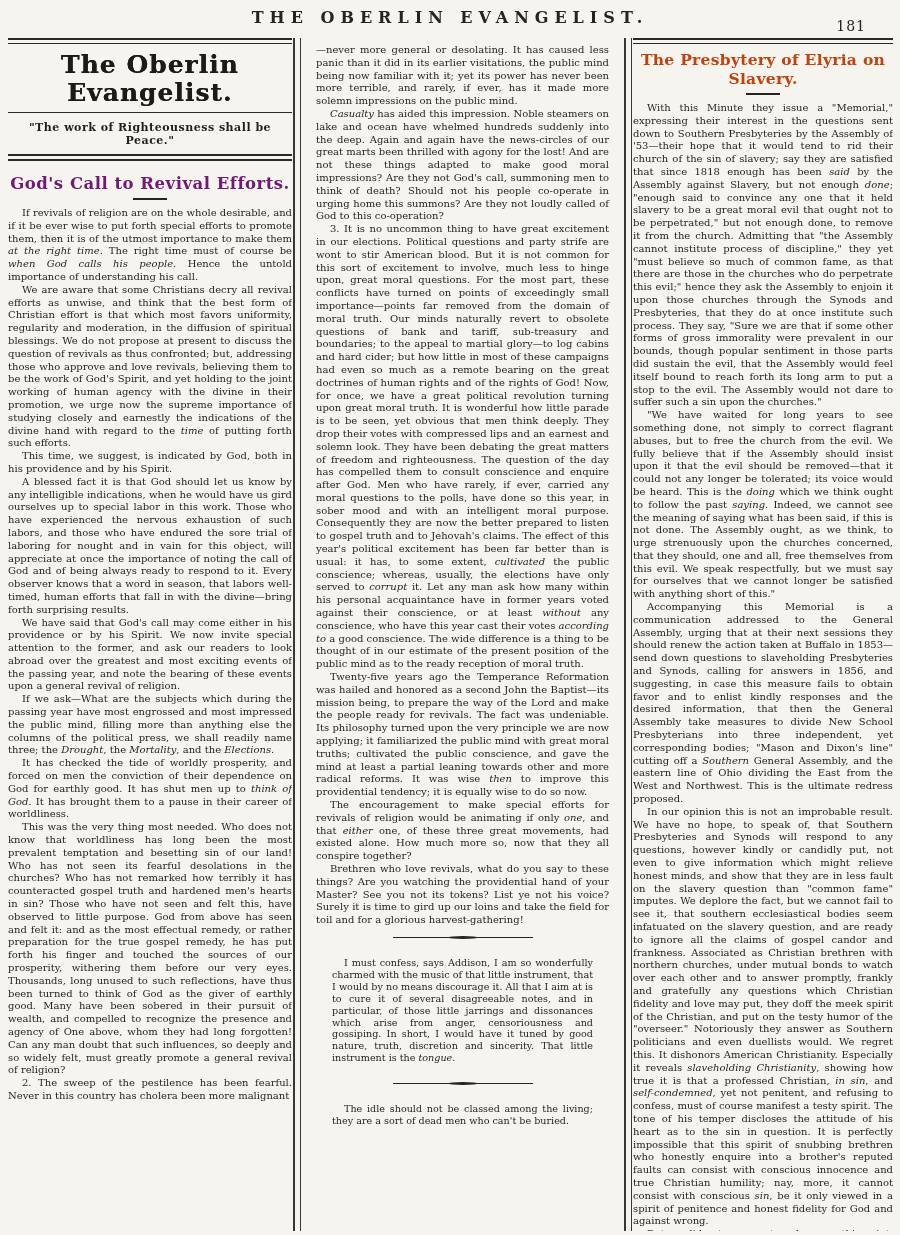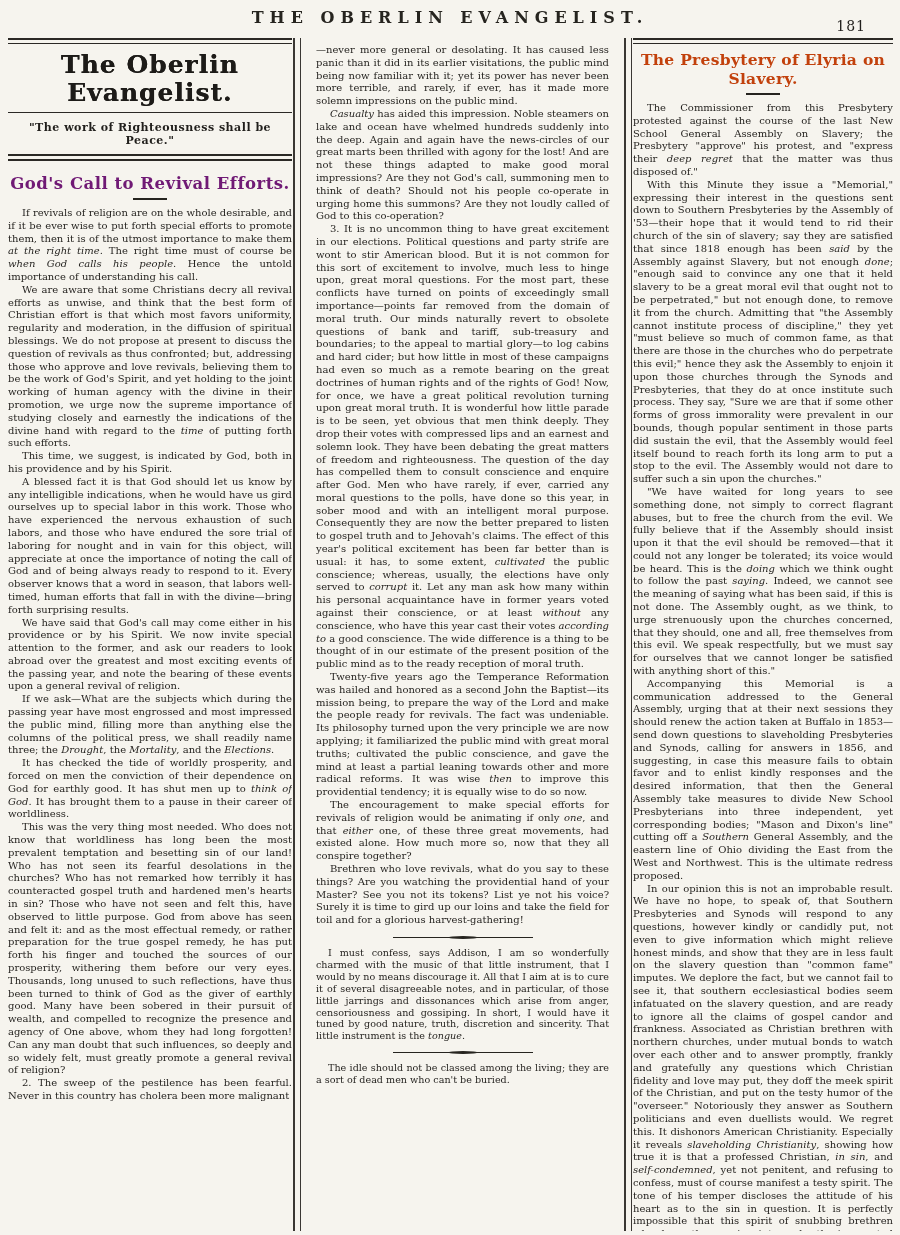--- a/index.html
+++ b/index.html
@@ -62,21 +62,21 @@
   }
   .art-title-sm{
     text-align:center;font-weight:700;font-size:15.5px;letter-spacing:0.3px;
     margin:6px 0 0;color:#c2410c;
   }
   
   .bodytext{font-size:10px;line-height:12.8px;text-align:justify;}
   .bodytext .para{margin:0;text-indent:14px;}
   .bodytext .para.flush{text-indent:0;}
   .filler{font-size:9.6px;line-height:11.9px;text-align:justify;}
-  .filler .para{margin:0;text-indent:12px;}
+  .filler .para{margin:16px;text-indent:12px;}
   .mid-top{margin-top:6px;}
   i{font-style:italic;}
 </style>
 </head>
 <body>
 
 <div class="page">
 
   <div class="paper-header">
     <div class="paper-title">THE OBERLIN EVANGELIST.</div>
@@ -131,21 +131,20 @@
       </div>
     </div>
 
     <div class="colsep"></div>
 
     <div class="col col-right">
       <div class="rule-double"></div>
       <h2 class="art-title-sm">The Presbytery of Elyria on Slavery.</h2>
       <div class="hr-short"></div>
       <div class="bodytext">
-          <p class="para">The Commissioner from this Presbytery protested against the course of the last New School General Assembly on Slavery; the Presbytery "approve" his protest, and "express their <i>deep regret</i> that the matter was thus disposed of."</p>
           <p class="para">With this Minute they issue a "Memorial," expressing their interest in the questions sent down to Southern Presbyteries by the Assembly of '53—their hope that it would tend to rid their church of the sin of slavery; say they are satisfied that since 1818 enough has been <i>said</i> by the Assembly against Slavery, but not enough <i>done</i>; "enough said to convince any one that it held slavery to be a great moral evil that ought not to be perpetrated," but not enough done, to remove it from the church. Admitting that "the Assembly cannot institute process of discipline," they yet "must believe so much of common fame, as that there are those in the churches who do perpetrate this evil;" hence they ask the Assembly to enjoin it upon those churches through the Synods and Presbyteries, that they do at once institute such process. They say, "Sure we are that if some other forms of gross immorality were prevalent in our bounds, though popular sentiment in those parts did sustain the evil, that the Assembly would feel itself bound to reach forth its long arm to put a stop to the evil. The Assembly would not dare to suffer such a sin upon the churches."</p>
           <p class="para">"We have waited for long years to see something done, not simply to correct flagrant abuses, but to free the church from the evil. We fully believe that if the Assembly should insist upon it that the evil should be removed—that it could not any longer be tolerated; its voice would be heard. This is the <i>doing</i> which we think ought to follow the past <i>saying</i>. Indeed, we cannot see the meaning of saying what has been said, if this is not done. The Assembly ought, as we think, to urge strenuously upon the churches concerned, that they should, one and all, free themselves from this evil. We speak respectfully, but we must say for ourselves that we cannot longer be satisfied with anything short of this."</p>
           <p class="para">Accompanying this Memorial is a communication addressed to the General Assembly, urging that at their next sessions they should renew the action taken at Buffalo in 1853—send down questions to slaveholding Presbyteries and Synods, calling for answers in 1856, and suggesting, in case this measure fails to obtain favor and to enlist kindly responses and the desired information, that then the General Assembly take measures to divide New School Presbyterians into three independent, yet corresponding bodies; "Mason and Dixon's line" cutting off a <i>Southern</i> General Assembly, and the eastern line of Ohio dividing the East from the West and Northwest. This is the ultimate redress proposed.</p>
           <p class="para">In our opinion this is not an improbable result. We have no hope, to speak of, that Southern Presbyteries and Synods will respond to any questions, however kindly or candidly put, not even to give information which might relieve honest minds, and show that they are in less fault on the slavery question than "common fame" imputes. We deplore the fact, but we cannot fail to see it, that southern ecclesiastical bodies seem infatuated on the slavery question, and are ready to ignore all the claims of gospel candor and frankness. Associated as Christian brethren with northern churches, under mutual bonds to watch over each other and to answer promptly, frankly and gratefully any questions which Christian fidelity and love may put, they doff the meek spirit of the Christian, and put on the testy humor of the "overseer." Notoriously they answer as Southern politicians and even duellists would. We regret this. It dishonors American Christianity. Especially it reveals <i>slaveholding Christianity</i>, showing how true it is that a professed Christian, <i>in sin</i>, and <i>self-condemned</i>, yet not penitent, and refusing to confess, must of course manifest a testy spirit. The tone of his temper discloses the attitude of his heart as to the sin in question. It is perfectly impossible that this spirit of snubbing brethren who honestly enquire into a brother's reputed faults can consist with conscious innocence and true Christian humility; nay, more, it cannot consist with conscious <i>sin</i>, be it only viewed in a spirit of penitence and honest fidelity for God and against wrong.</p>
           <p class="para">But we did not purpose to enlarge on this point. We</p>
         </div>
     </div>
 
   </div>
 </div>

